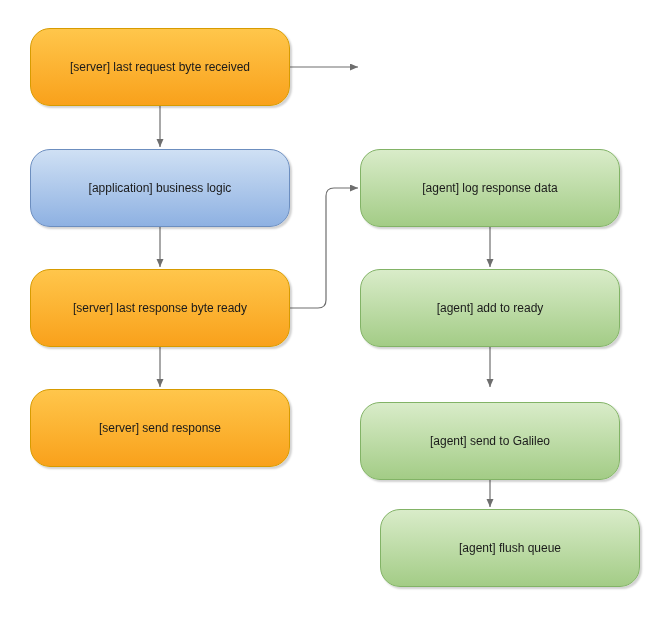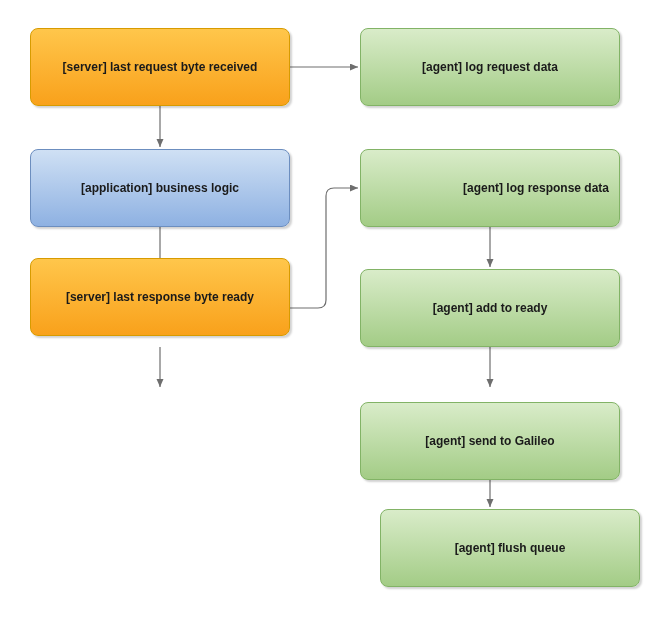--- a/index.html
+++ b/index.html
@@ -21,39 +21,39 @@
     fill: none;
     stroke: #6e6e6e;
     stroke-width: 1.2;
   }
   .node {
     position: absolute;
     box-sizing: border-box;
     width: 260px;
     height: 78px;
     border: 1px solid #999999;
-    border-radius: 8px;
+    border-radius: 20px;
     display: flex;
     align-items: center;
     justify-content: center;
     text-align: center;
     font-size: 12px;
-    font-weight: bold;
+    font-weight: normal;
     color: #1a1a1a;
     padding: 4px 10px;
     box-shadow: 2px 2px 2px rgba(0,0,0,0.18);
   }
   
   .node[data-kind="server"]      { background: linear-gradient(180deg,#ffc64b,#f9a11b); border-color:#d79b00; }
   .node[data-kind="application"] { background: linear-gradient(180deg,#cfe0f4,#8eb1e2); border-color:#6c8ebf; }
   .node[data-kind="agent"]       { background: linear-gradient(180deg,#d9ecc9,#a3cc86); border-color:#82b366; }
   
   .n0 { left: 30px;  top: 28px;  }
   .n1 { left: 30px;  top: 149px; }
-  .n2 { left: 30px;  top: 258px; }
+  .n2 { left: 30px;  top: 269px; }
   .n3 { left: 30px;  top: 389px; }
   .n4 { left: 360px; top: 28px;  }
   .n5 { left: 360px; top: 149px; }
   .n6 { left: 360px; top: 269px; }
   .n7 { left: 360px; top: 402px; }
   .n8 { left: 380px; top: 509px; }
 </style>
 </head>
 <body>
 
@@ -77,24 +77,24 @@
 
   <div class="node n0" data-kind="server" style="background: linear-gradient(rgb(255, 198, 75), rgb(249, 161, 27)); border-color: rgb(215, 155, 0); color: rgb(26, 26, 26);">
     <span>[server] last request byte received</span>
   </div>
   <div class="node n1" data-kind="application" style="background: linear-gradient(rgb(207, 224, 244), rgb(142, 177, 226)); border-color: rgb(108, 142, 191); color: rgb(26, 26, 26); text-align: center;">
     <span>[application] business logic</span>
   </div>
   <div class="node n2" data-kind="server" style="background: linear-gradient(rgb(255, 198, 75), rgb(249, 161, 27)); border-color: rgb(215, 155, 0); color: rgb(26, 26, 26);">
     <span>[server] last response byte ready</span>
   </div>
-  <div class="node n4" data-kind="agent" style="background: linear-gradient(rgb(217, 236, 201), rgb(163, 204, 134)); border-color: rgb(130, 179, 102); color: rgb(26, 26, 26);">
-    <span>[agent] log request data</span>
+  <div class="node n3" data-kind="server" style="background: linear-gradient(rgb(255, 198, 75), rgb(249, 161, 27)); border-color: rgb(215, 155, 0); color: rgb(26, 26, 26);">
+    <span>[server] send response</span>
   </div>
-  <div class="node n5" data-kind="agent" style="background: linear-gradient(rgb(217, 236, 201), rgb(163, 204, 134)); border-color: rgb(130, 179, 102); color: rgb(26, 26, 26); justify-content: flex-end;">
+  <div class="node n5" data-kind="agent" style="background: linear-gradient(rgb(217, 236, 201), rgb(163, 204, 134)); border-color: rgb(130, 179, 102); color: rgb(26, 26, 26);">
     <span>[agent] log response data</span>
   </div>
   <div class="node n6" data-kind="agent" style="background: linear-gradient(rgb(217, 236, 201), rgb(163, 204, 134)); border-color: rgb(130, 179, 102); color: rgb(26, 26, 26);">
     <span>[agent] add to ready</span>
   </div>
   <div class="node n7" data-kind="agent" style="background: linear-gradient(rgb(217, 236, 201), rgb(163, 204, 134)); border-color: rgb(130, 179, 102); color: rgb(26, 26, 26);">
     <span>[agent] send to Galileo</span>
   </div>
   <div class="node n8" data-kind="agent" style="background: linear-gradient(rgb(217, 236, 201), rgb(163, 204, 134)); border-color: rgb(130, 179, 102); color: rgb(26, 26, 26);">
     <span>[agent] flush queue</span>

